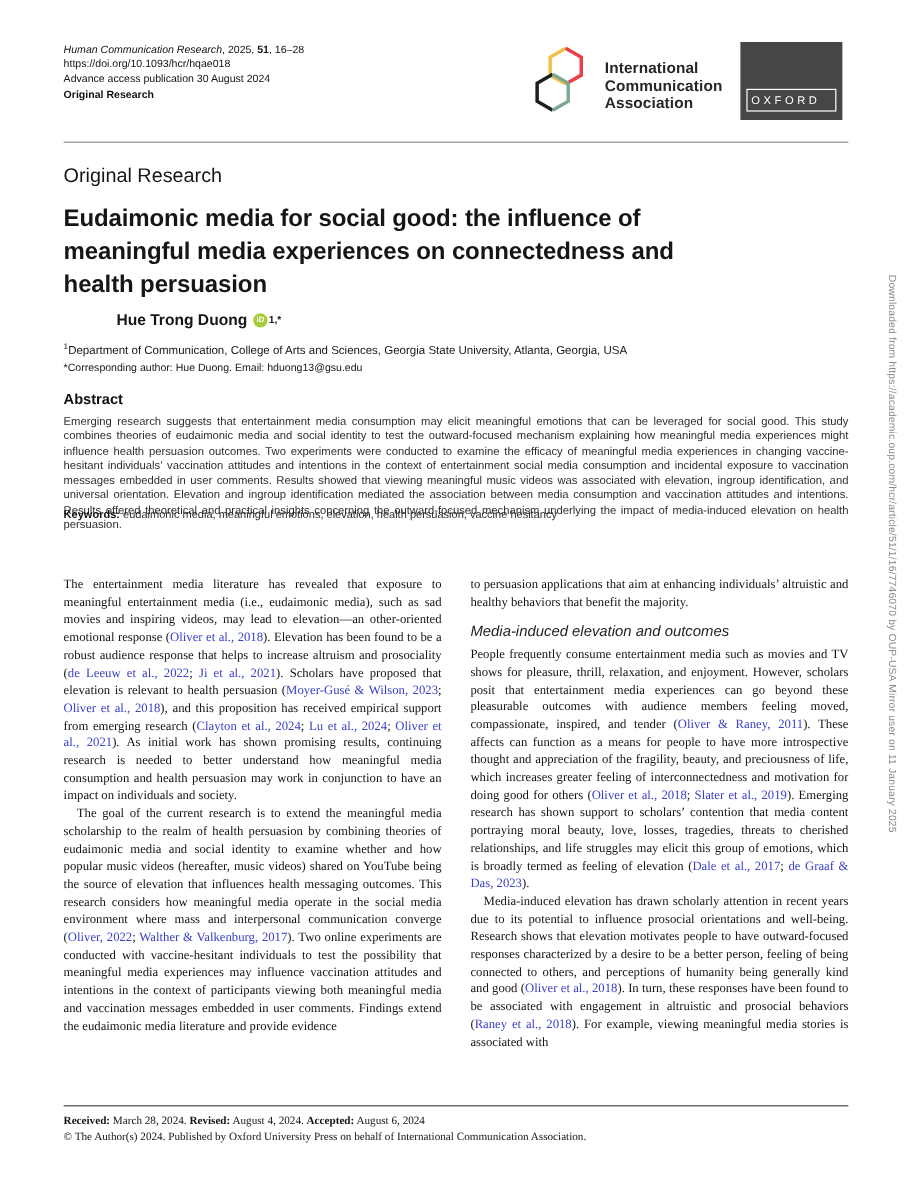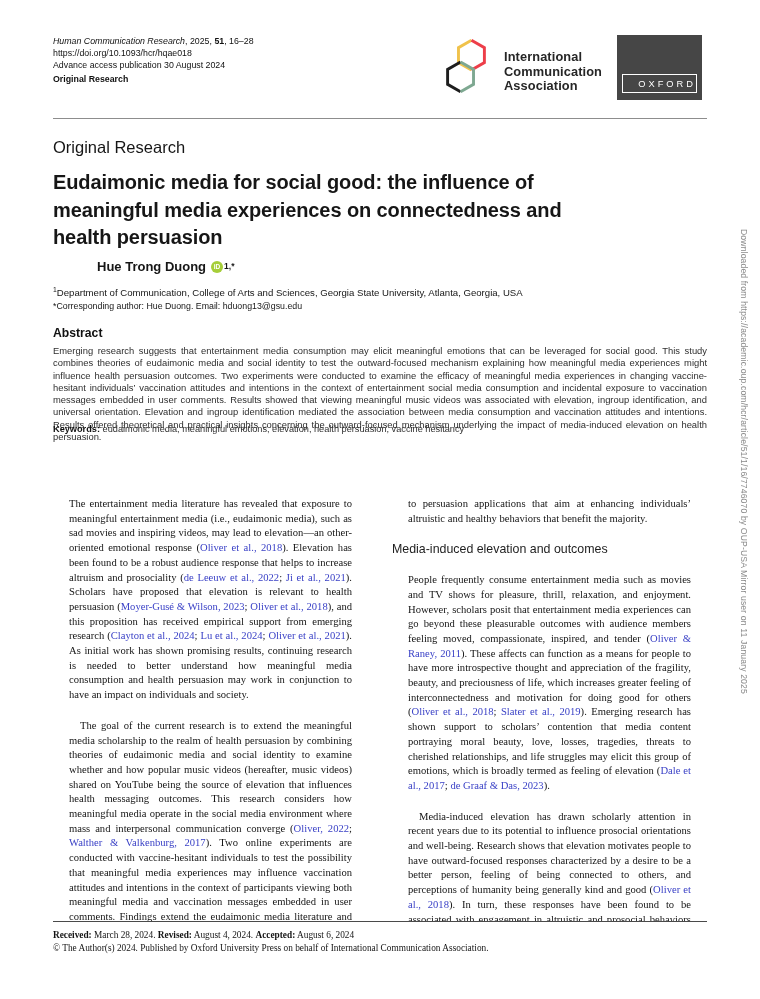--- a/index.html
+++ b/index.html
@@ -14,21 +14,21 @@
   .masthead .arttype{font-weight:bold;margin-top:1px;}
 
   
   .ica{left:437px;top:28px;display:flex;align-items:center;}
   .ica svg{width:58px;height:76px;display:block;}
   .ica-text{margin-left:9px;font-weight:bold;font-size:12.8px;line-height:14.5px;color:#262626;letter-spacing:.1px;margin-top:12px;}
 
   
   .oxford{left:617px;top:35px;width:85px;height:65px;background:#464646;}
   .oxford-frame{position:absolute;left:5px;right:5px;bottom:7px;height:17px;
-    border:1px solid #ffffff;display:flex;align-items:center;justify-content:flex-end;}
+    border:1px solid #ffffff;display:flex;align-items:center;justify-content:flex-start;}
   .oxford-frame span{color:#fff;font-size:9.3px;letter-spacing:3px;text-indent:3px;font-weight:400;}
 
   .rule-top{left:53px;top:118px;width:654px;height:1px;background:#8d8d8d;}
   .rule-foot{left:53px;top:921px;width:654px;height:1px;background:#4a4a4a;}
 
   .category{left:53px;top:138px;font-size:16.5px;font-weight:400;color:#161616;}
   .title{left:53px;top:169px;width:565px;font-size:20px;line-height:27.5px;font-weight:bold;color:#161616;letter-spacing:-.1px;}
 
   .authorline{left:53px;top:259px;font-size:13px;font-weight:bold;color:#161616;display:flex;align-items:center;padding-left:44px;}
   .orcid{display:inline-flex;width:12px;height:12px;border-radius:50%;background:#A6CE39;color:#fff;
@@ -41,25 +41,25 @@
   .abshead{left:53px;top:326px;font-size:12.2px;font-weight:bold;color:#111;}
   .abstract{left:53px;top:345px;width:654px;font-size:9.4px;line-height:12.3px;
             text-align:justify;color:#2e2e2e;}
   .keywords{left:53px;top:424px;width:654px;font-size:9.2px;color:#2e2e2e;}
   .keywords b{font-weight:bold;color:#111;}
 
   
   .columns{left:53px;top:481px;width:654px;height:441px;display:flex;gap:24px;overflow:hidden;}
   .col{width:315px;font-family:"Liberation Serif",serif;font-size:10.6px;line-height:14.7px;
        text-align:justify;color:#141414;}
-  .col p{margin:16px;}
+  .col p{margin:0;}
   .col p.indent{text-indent:11px;}
   .cite{color:#3a41c6;}
   .section-heading{font-family:"Liberation Sans",sans-serif;font-size:12.4px;color:#1d1d1d;
-       margin:9px 0 5px 0;text-align:left;font-weight:400;}
+       margin:9px 0 5px 0;text-align:left;font-weight:400;font-style:italic;}
 
   
   .footer{left:53px;top:929px;width:654px;font-family:"Liberation Serif",serif;
           font-size:9.3px;line-height:13.4px;color:#141414;}
   .footer strong{font-weight:bold;}
 
   
   .watermark{top:229px;right:11px;writing-mode:vertical-rl;font-size:8.6px;color:#8a8a8a;
              letter-spacing:.15px;white-space:nowrap;}
 </style>

